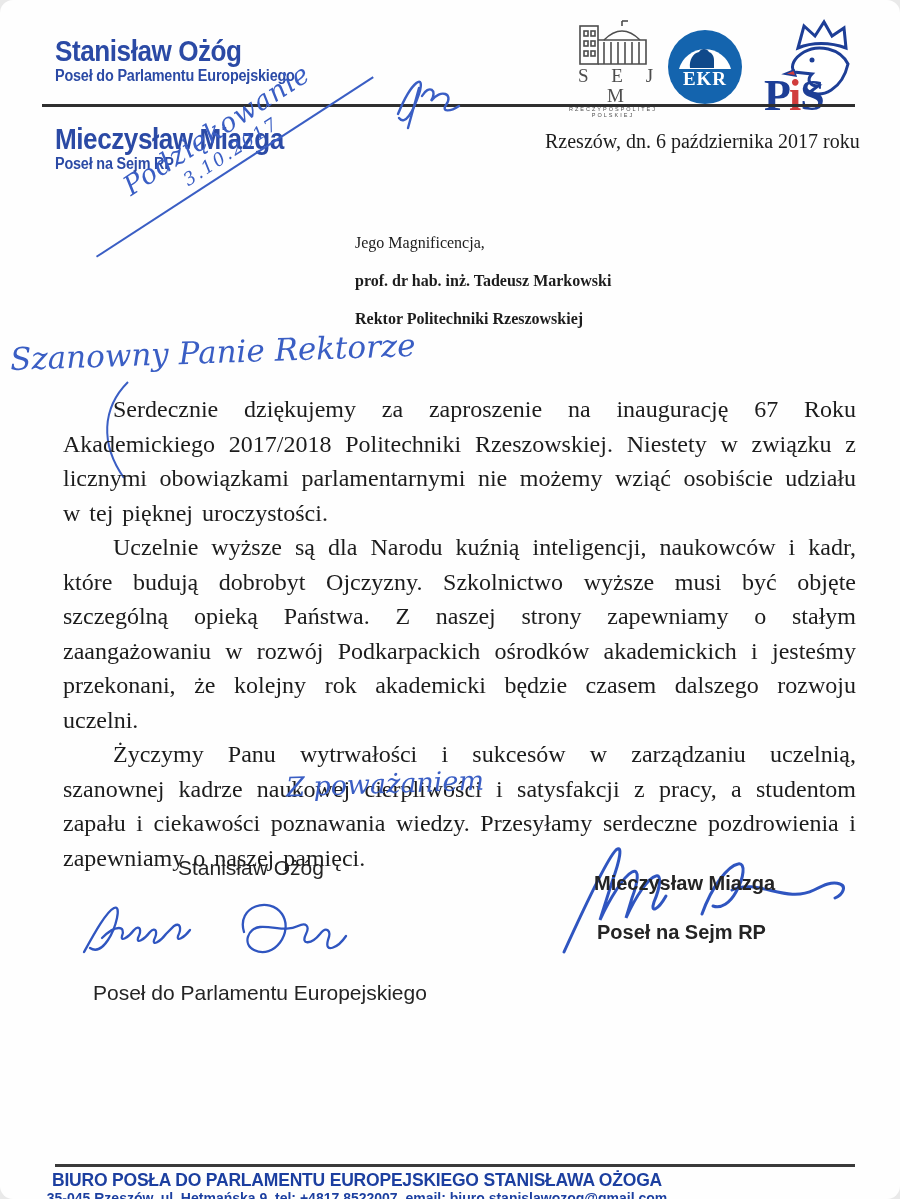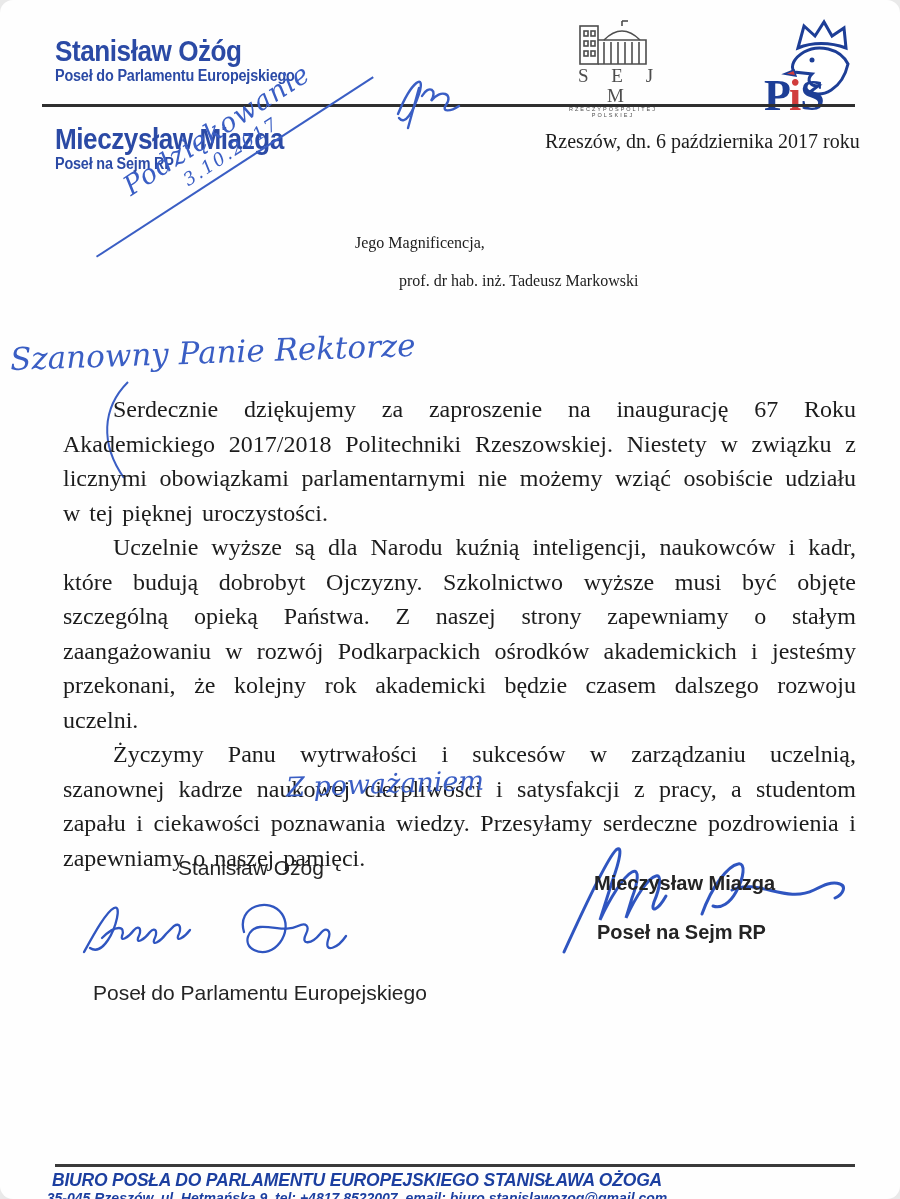--- a/index.html
+++ b/index.html
@@ -32,38 +32,38 @@
   }
   #diagonal-note .dn-line1{font-size:27px;letter-spacing:1px;white-space:nowrap;}
   #diagonal-note .dn-line2{font-size:18px;letter-spacing:2px;white-space:nowrap;}
   #diagonal-note .dn-underline{height:2px;background:#3a5ec4;width:330px;margin:4px 0 0 -25px;}
   #salutation{position:absolute;left:10px;top:334px;font-size:31px;white-space:nowrap;transform:rotate(-2deg);}
   #paren-mark{position:absolute;left:92px;top:380px;}
   #closing{position:absolute;left:286px;top:768px;font-size:27px;white-space:nowrap;transform:rotate(-2deg);}
   
   #dateline{position:absolute;left:545px;top:130px;font-size:20px;white-space:nowrap;}
   #addressee{position:absolute;left:355px;top:224px;font-size:16px;line-height:38px;}
-  #addressee .bold{font-weight:normal;margin-left:44px;}
+  #addressee .bold{font-weight:bold;}
   #body-text{position:absolute;left:63px;top:392px;width:793px;}
   #body-text p{
     margin:0;font-size:24px;line-height:34.5px;text-align:justify;
     text-indent:50px;word-spacing:3px;
   }
   
   .printed{font-family:"Liberation Sans",sans-serif;color:#242424;}
   #sig-left-name{position:absolute;left:178px;top:856px;font-size:21px;white-space:nowrap;}
   #sig-left-scribble{position:absolute;left:78px;top:880px;}
   #sig-left-title{position:absolute;left:93px;top:981px;font-size:21px;white-space:nowrap;}
   #sig-right-scribble{position:absolute;left:560px;top:838px;}
   #sig-right-name{position:absolute;left:594px;top:872px;font-size:20px;font-weight:bold;white-space:nowrap;}
   #sig-right-title{position:absolute;left:597px;top:921px;font-size:20px;font-weight:bold;white-space:nowrap;}
   
   #divider-bottom{left:55px;top:1164px;width:800px;height:3px;background:#3a3a3a;}
   .footer-line{position:absolute;left:0;width:714px;text-align:center;color:#1c3fa0;
-    font-family:"Liberation Sans",sans-serif;font-weight:bold;white-space:nowrap;font-style:italic;}
+    font-family:"Liberation Sans",sans-serif;font-weight:bold;white-space:nowrap;}
   #footer-line1{top:1170px;font-size:17.5px;letter-spacing:-.2px;}
   #footer-line2{top:1190px;font-size:14px;}
   svg{display:block;}
 </style>
 </head>
 <body>
 
 <div id="page">
 
   <div class="sender" id="sender-1">
@@ -91,20 +91,28 @@
           <line x1="81" y1="22" x2="81" y2="44"></line>
         <line x1="64" y1="6" x2="64" y2="1"></line>
           <line x1="64" y1="1" x2="70" y2="1"></line>
       </svg>
     </span>
     <div class="sejm-word">S E J M</div>
     <div class="sejm-sub">RZECZYPOSPOLITEJ</div>
     <div class="sejm-sub">POLSKIEJ</div>
   </div>
 
+  <div class="logo" id="logo-ekr">
+    <svg width="78" height="78" viewBox="0 0 78 78">
+      <circle cx="39" cy="39" r="37" fill="#1464ae"></circle>
+      <path d="M13,41 A27,27 0 0 1 65,41 Z" fill="#ffffff"></path>
+      <path d="M24,40 C23,32 27,25 33,24 c2,-4 8,-4 10,0 c3,1 5,4 5,8 l0,8 Z" fill="#10498a"></path>
+      <text x="39" y="57" text-anchor="middle" fill="#ffffff" font-family="Liberation Serif, serif" font-size="19" font-weight="bold" letter-spacing="1">EKR</text>
+    </svg>
+  </div>
 
   <div class="logo" id="logo-pis">
     <svg width="100" height="96" viewBox="0 0 100 96">
       <g>
         <path d="M38,30 L44,8 L55,18 L64,4 L72,18 L84,10 L86,30 C70,24 52,24 38,30 Z" fill="#ffffff" stroke="#1d3e96" stroke-width="3"></path>
       </g>
       <g>
         <path d="M88,46 C80,30 58,26 44,34 C34,40 30,48 34,54 L52,56 C46,62 50,68 58,68 L50,74 C62,80 82,72 88,46 Z" fill="#ffffff" stroke="#1d3e96" stroke-width="3"></path>
         <path d="M34,52 L24,56 L36,58 Z" fill="#d13c3c" stroke="#1d3e96" stroke-width="1.5"></path>
         <circle cx="52" cy="42" r="2.5" fill="#1d3e96"></circle>
@@ -133,20 +141,21 @@
     <div class="dn-line1">Podziękowanie</div>
     <div class="dn-line2">3.10.2017</div>
     <div class="dn-underline"></div>
   </div>
 
   <div id="dateline">Rzeszów, dn. 6 października 2017 roku</div>
 
   <div id="addressee">
     <div>Jego Magnificencja,</div>
     <div class="bold">prof. dr hab. inż. Tadeusz Markowski</div>
+    <div class="bold">Rektor Politechniki Rzeszowskiej</div>
   </div>
 
   <div class="ink" id="salutation">Szanowny Panie Rektorze</div>
   <div id="paren-mark">
     <svg width="42" height="100" viewBox="0 0 42 100" fill="none" stroke="#3a5ec4" stroke-width="2">
       <path d="M36,2 C10,28 8,64 32,98"></path>
     </svg>
   </div>
 
   <div id="body-text">

